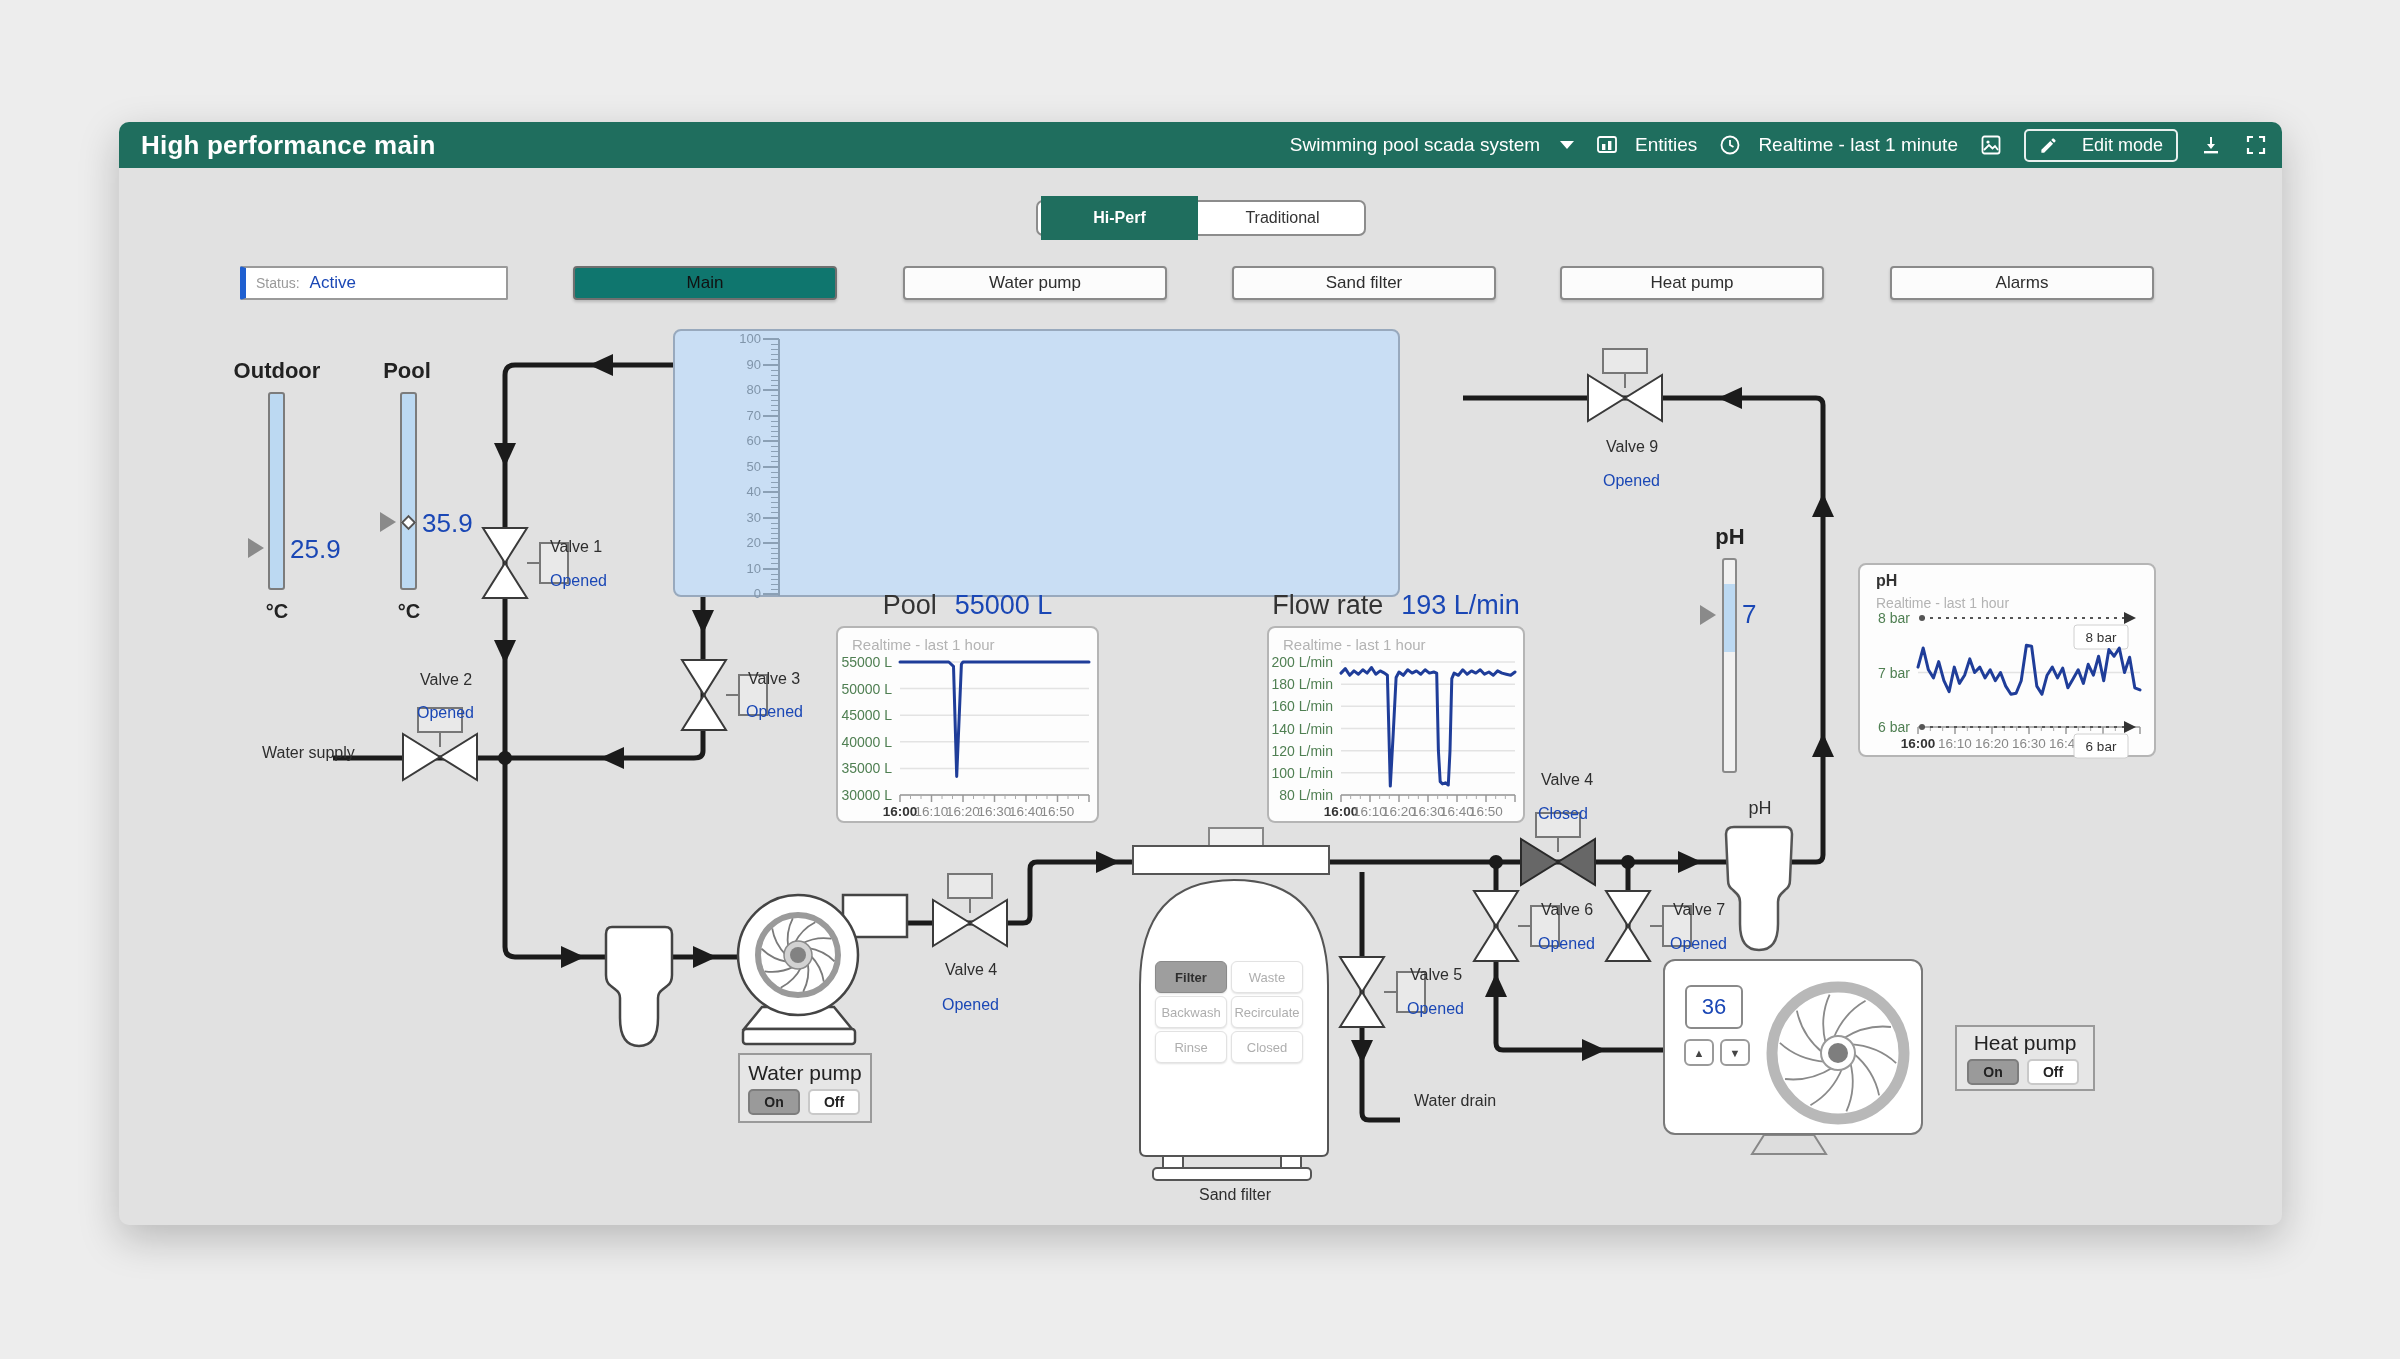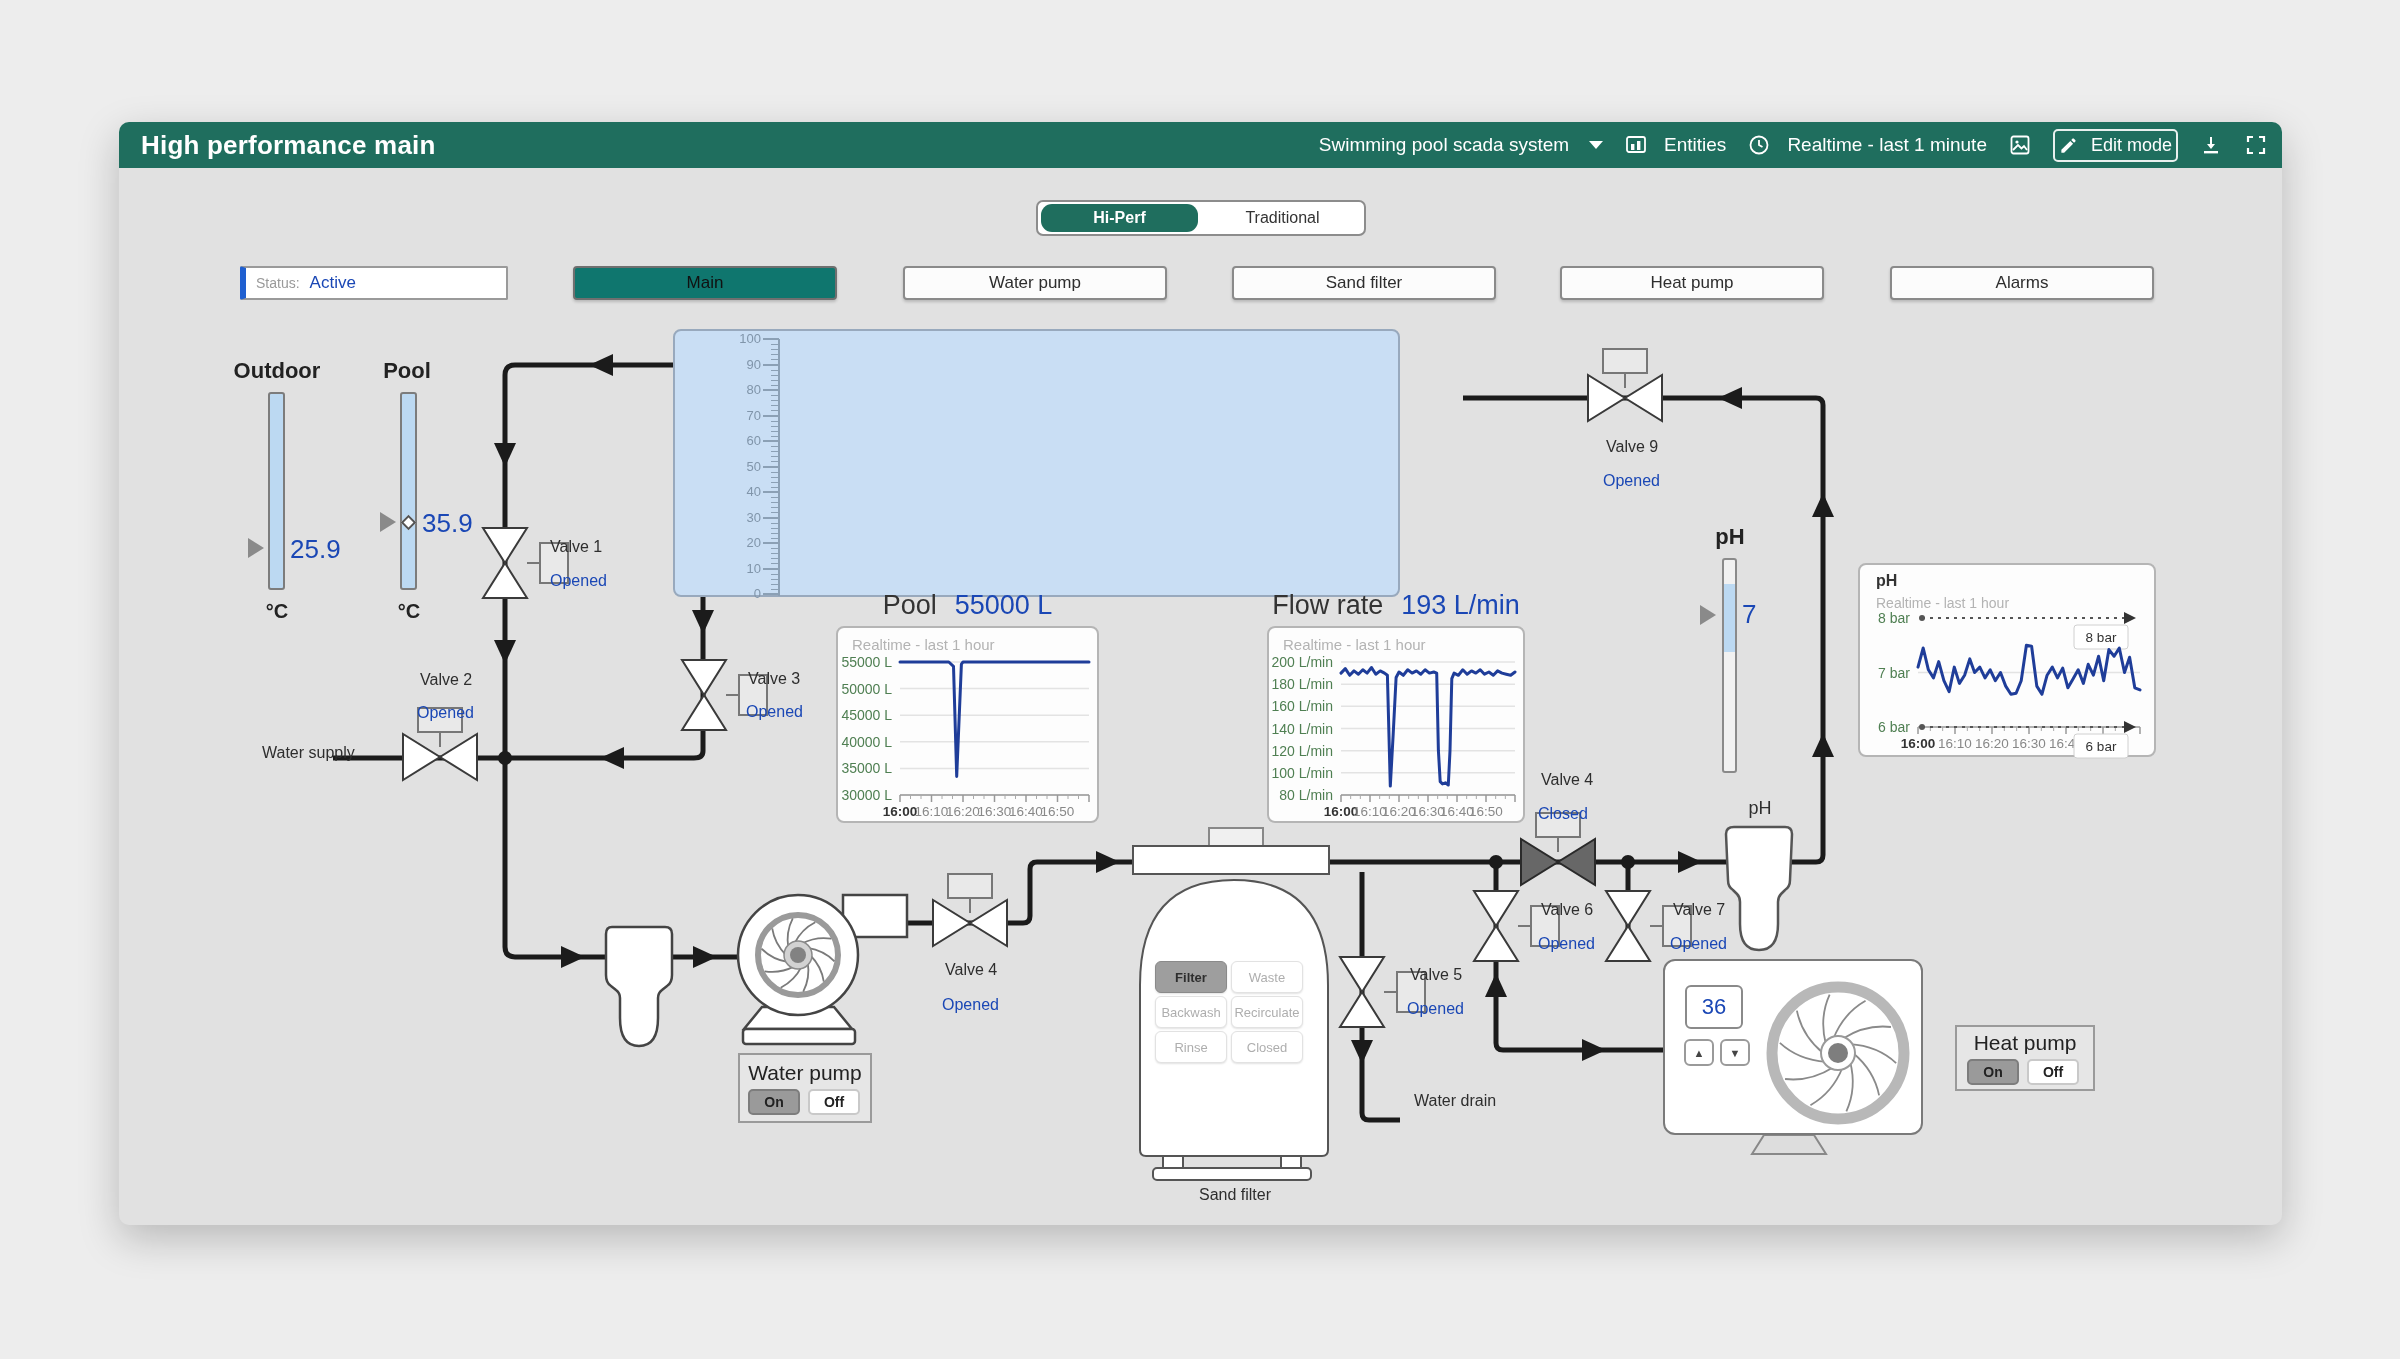--- a/index.html
+++ b/index.html
@@ -8,27 +8,27 @@
   
   .card{left:119px;top:122px;width:2163px;height:1103px;background:#e1e1e1;border-radius:10px;
         box-shadow:0 14px 40px rgba(0,0,0,.22);}
   
   .header{left:119px;top:122px;width:2163px;height:46px;background:#1f6e5e;border-radius:10px 10px 0 0;
           display:flex;align-items:center;color:#fff;}
   .htitle{margin-left:22px;font-size:26px;font-weight:bold;letter-spacing:.2px;}
   .hmenu{position:absolute;right:14px;top:0;height:46px;display:flex;align-items:center;gap:21px;}
   .hitem{display:flex;align-items:center;gap:16px;font-size:19px;color:#fff;cursor:default;}
   .caret{width:0;height:0;border-left:7px solid transparent;border-right:7px solid transparent;border-top:8px solid #fff;margin-left:4px;}
-  .editbtn{display:flex;align-items:center;gap:13px;border:2px solid #e8f0ee;border-radius:5px;padding:4px 4px;font-size:18px;}
+  .editbtn{display:flex;align-items:center;gap:24px;border:2px solid #e8f0ee;border-radius:5px;padding:4px 13px;font-size:18px;}
   .icon svg{display:block;}
   
   .tabs{left:1036px;top:200px;width:330px;height:36px;background:#fff;border:2px solid #8c8c8c;border-radius:7px;
         display:flex;align-items:center;padding:0;box-sizing:border-box;}
-  .tab{width:50%;height:28px;margin:0 3px;display:flex;align-items:center;justify-content:center;
-       font-size:16px;color:#333;border-radius:11px;}
+  .tab{width:50%;height:44px;margin:0 3px;display:flex;align-items:center;justify-content:center;
+       font-size:16px;color:#333;border-radius:0;}
   .tab.sel{background:#1f6e5e;color:#fff;font-weight:bold;}
   
   .statusbox{left:240px;top:266px;width:268px;height:34px;background:#fff;border:2px solid #9a9a9a;border-left:6px solid #1f5fd0;
              border-radius:2px;display:flex;align-items:center;box-sizing:border-box;}
   .statuslab{font-size:14px;color:#9a9a9a;margin-left:10px;}
   .statusval{font-size:17px;color:#1a47b5;margin-left:10px;}
   .navbtn{position:absolute;top:266px;width:264px;height:34px;background:#fcfcfc;border:2px solid #8a8a8a;border-radius:4px;
           display:flex;align-items:center;justify-content:center;font-size:17px;color:#2e2e2e;box-sizing:border-box;
           box-shadow:0 2px 3px rgba(0,0,0,.18);}
   .navbtn.active{background:#0f766e;border-color:#6f6f6f;color:#111;}

